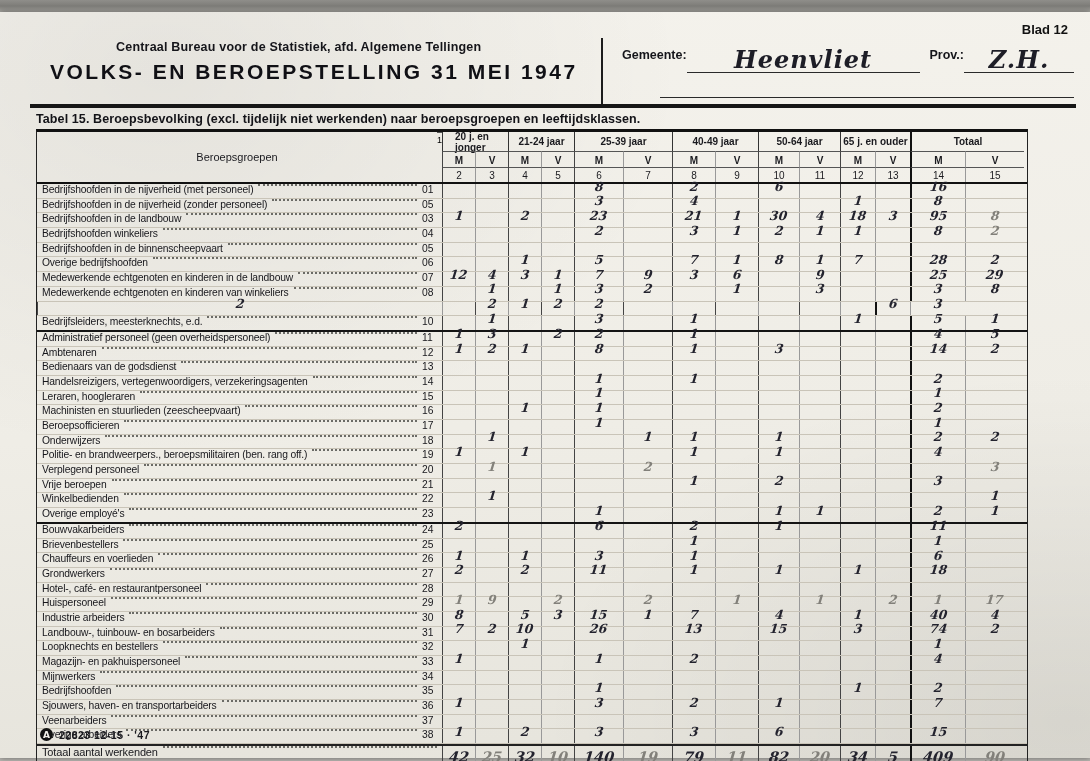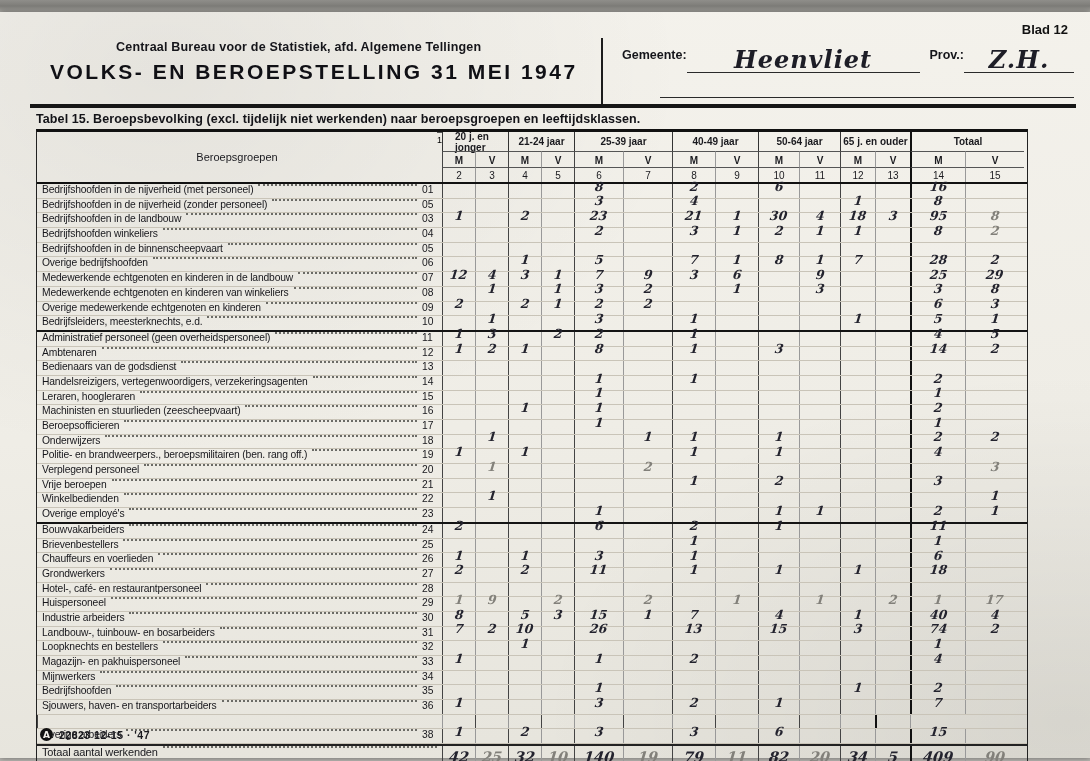--- a/index.html
+++ b/index.html
@@ -394,25 +394,20 @@
             <div class="cell bl-dark"></div>
             <div class="cell bl-light"></div>
             <div class="cell bl-thick">
               <span class="hw">3</span>
             </div>
             <div class="cell bl-light">
               <span class="hw">8</span>
             </div>
           </div>
           <div class="grid trow">
-            <div class="lblcell">
-              <span class="txt">Overige medewerkende echtgenoten en kinderen</span>
-              <span class="leader"></span>
-              <span class="code">09</span>
-            </div>
             <div class="cell bl-dark">
               <span class="hw">2</span>
             </div>
             <div class="cell bl-light"></div>
             <div class="cell bl-dark">
               <span class="hw">2</span>
             </div>
             <div class="cell bl-light">
               <span class="hw">1</span>
             </div>
@@ -1228,20 +1223,25 @@
             </div>
             <div class="cell bl-light"></div>
             <div class="cell bl-dark"></div>
             <div class="cell bl-light"></div>
             <div class="cell bl-thick">
               <span class="hw">7</span>
             </div>
             <div class="cell bl-light"></div>
           </div>
           <div class="grid trow">
+            <div class="lblcell">
+              <span class="txt">Veenarbeiders</span>
+              <span class="leader"></span>
+              <span class="code">37</span>
+            </div>
             <div class="cell bl-dark"></div>
             <div class="cell bl-light"></div>
             <div class="cell bl-dark"></div>
             <div class="cell bl-light"></div>
             <div class="cell bl-dark"></div>
             <div class="cell bl-light"></div>
             <div class="cell bl-dark"></div>
             <div class="cell bl-light"></div>
             <div class="cell bl-dark"></div>
             <div class="cell bl-light"></div>

